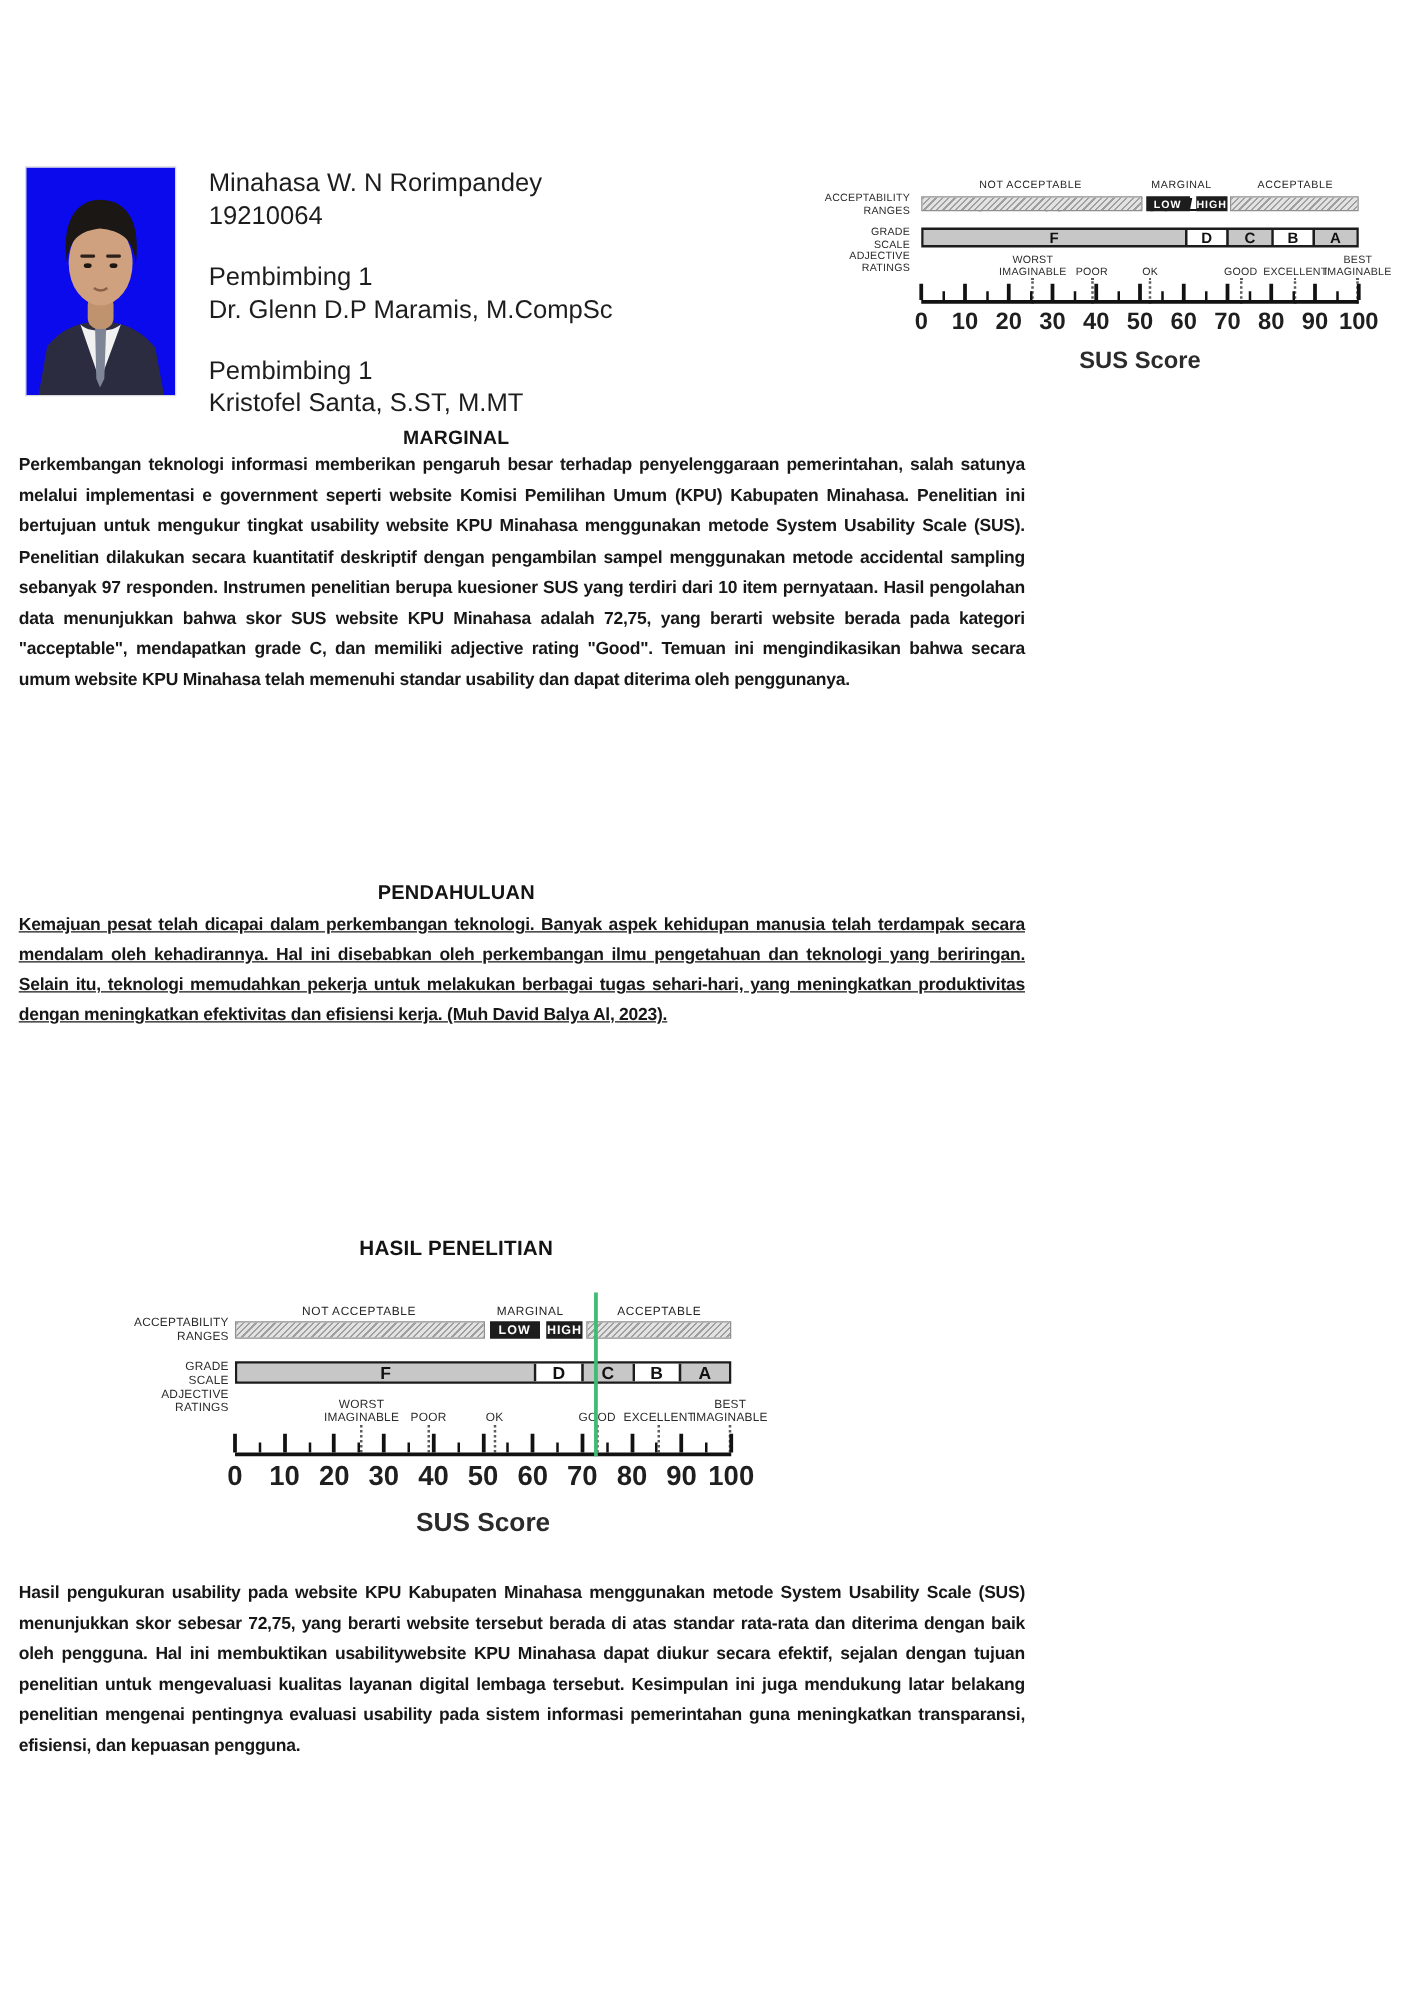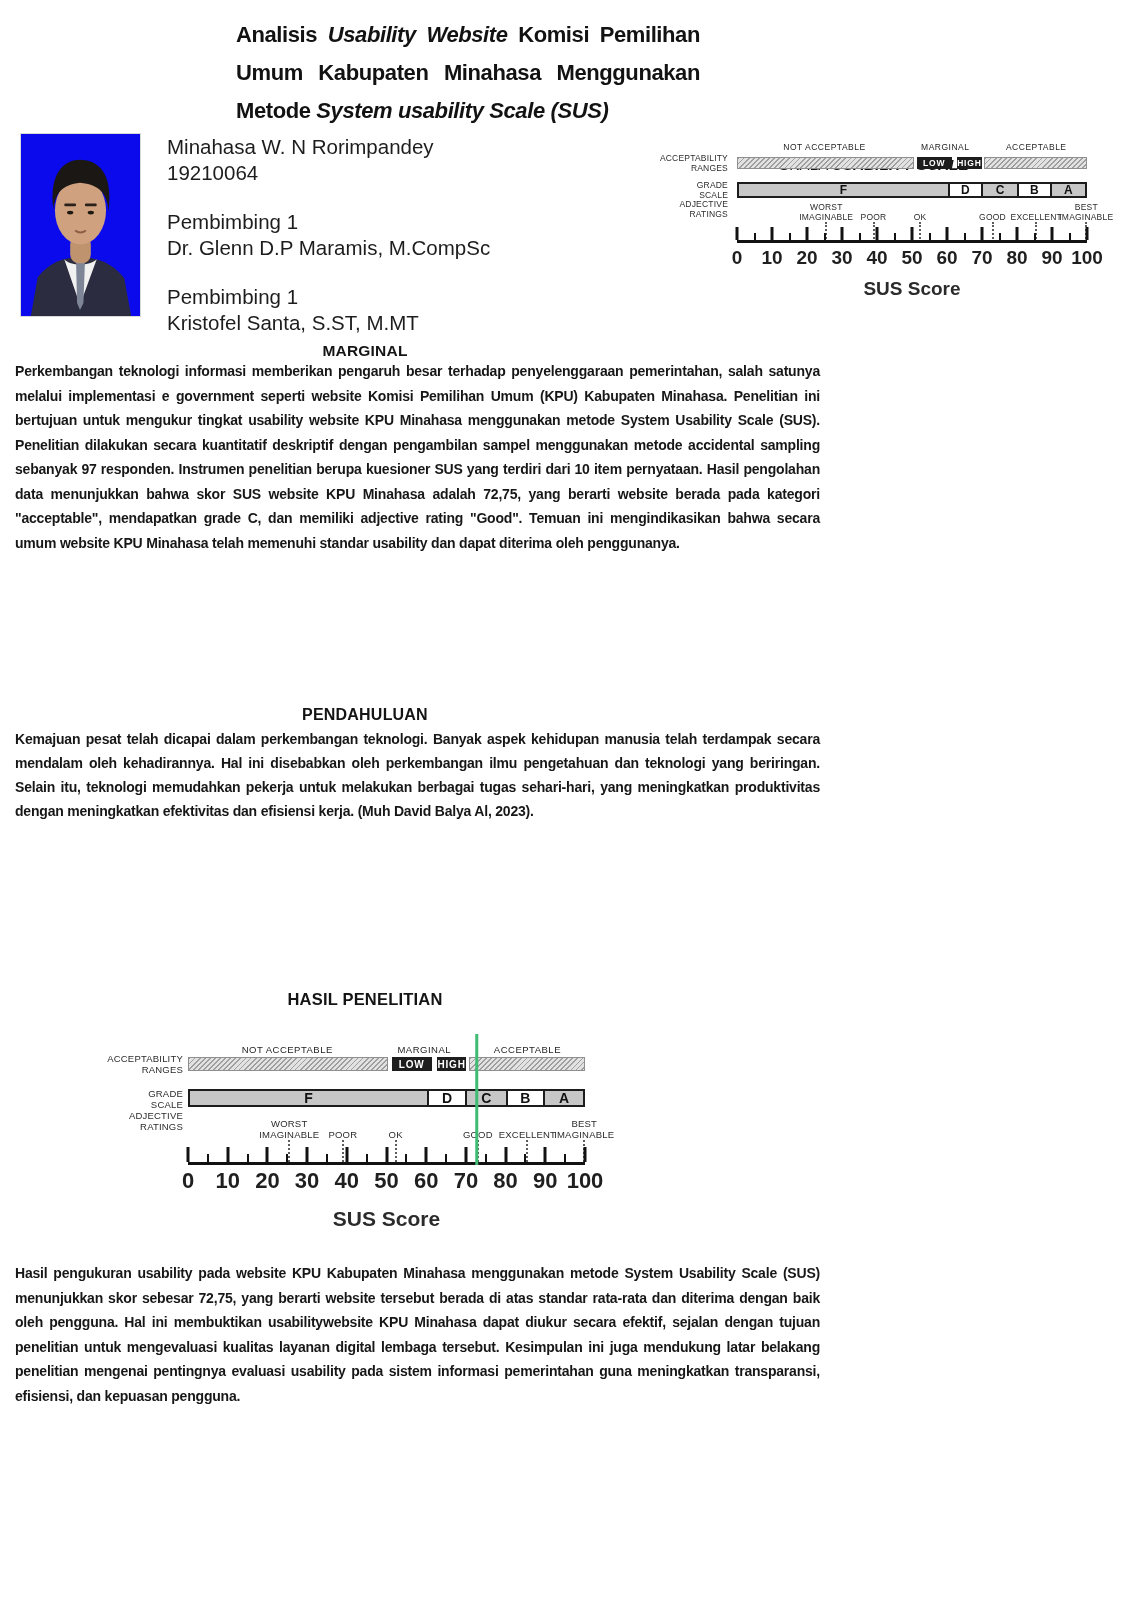--- a/index.html
+++ b/index.html
@@ -26,21 +26,21 @@
   
   .section-heading{position:absolute;left:0;width:730px;text-align:center;
     font-weight:700;font-size:16px;letter-spacing:0.2px;color:#141414;}
   #abstract-heading{top:342px;font-size:15.5px;}
   #introduction-heading{top:706px;}
   #results-heading{top:990px;font-size:16.5px;}
 
   .body-par{position:absolute;left:15px;width:805px;text-align:justify;
     font-weight:700;font-size:14px;line-height:24.5px;letter-spacing:-0.2px;color:#171717;}
   #abstract-body{top:359px;}
-  #introduction-body{top:727px;line-height:24px;}
+  #introduction-body{top:727px;line-height:24px;text-decoration:underline;}
   #results-body{top:1261px;}
 
   
   .sus{position:absolute;}
   .sus--small{left:648px;top:106px;width:452px;height:215px;}
   .sus--large{left:105px;top:1040px;width:505px;height:215px;}
 
   .sus-title{position:absolute;left:0;right:0;top:2px;text-align:center;font-size:15px;color:#141414;letter-spacing:0.2px;margin-top:48px;}
   .sus-title .emph{font-weight:700;font-style:italic;}
 
@@ -112,25 +112,20 @@
   .sus--large .xlabel{top:167px;font-size:21px;}
 
   .marker{position:absolute;width:3.5px;transform:translateX(-50%);z-index:5;}
   .sus--large .marker{top:-6px;height:131px;}
 </style>
 </head>
 <body>
 
 <div id="page">
 
-  <div class="title-block">
-      <div class="title-line jline"><span>Analisis </span><span style="font-style: italic;">Usability Website</span><span> Komisi Pemilihan</span></div>
-      <div class="title-line jline"><span>Umum Kabupaten Minahasa Menggunakan</span></div>
-      <div class="title-line"><span>Metode </span><span style="font-style: italic;">System usability Scale (SUS)</span></div>
-    </div>
 
   <div class="photo">
     <svg viewBox="0 0 121 183" preserveAspectRatio="none">
       <rect x="0" y="0" width="121" height="183" fill="#0a0aec"></rect>
       <path d="M10 183 L17 144 C29 129 44 124 60 124 C78 124 93 130 105 145 L112 183 Z" fill="#2c2c40"></path>
       <path d="M44 126 L60 172 L77 126 C70 133 50 133 44 126 Z" fill="#f1f1f1"></path>
       <path d="M56 129 L65 129 L63.5 170 L60 177 L57 170 Z" fill="#7e8596"></path>
       <rect x="50" y="102" width="21" height="28" rx="9" fill="#c0936f"></rect>
       <ellipse cx="60.5" cy="77" rx="26" ry="34" fill="#cfa17e"></ellipse>
       <path d="M33 76 C28 38 45 26 60 26 C79 26 94 40 89 78 C88 60 80 51 60 49 C42 51 35 59 33 76 Z" fill="#1a1715"></path>

